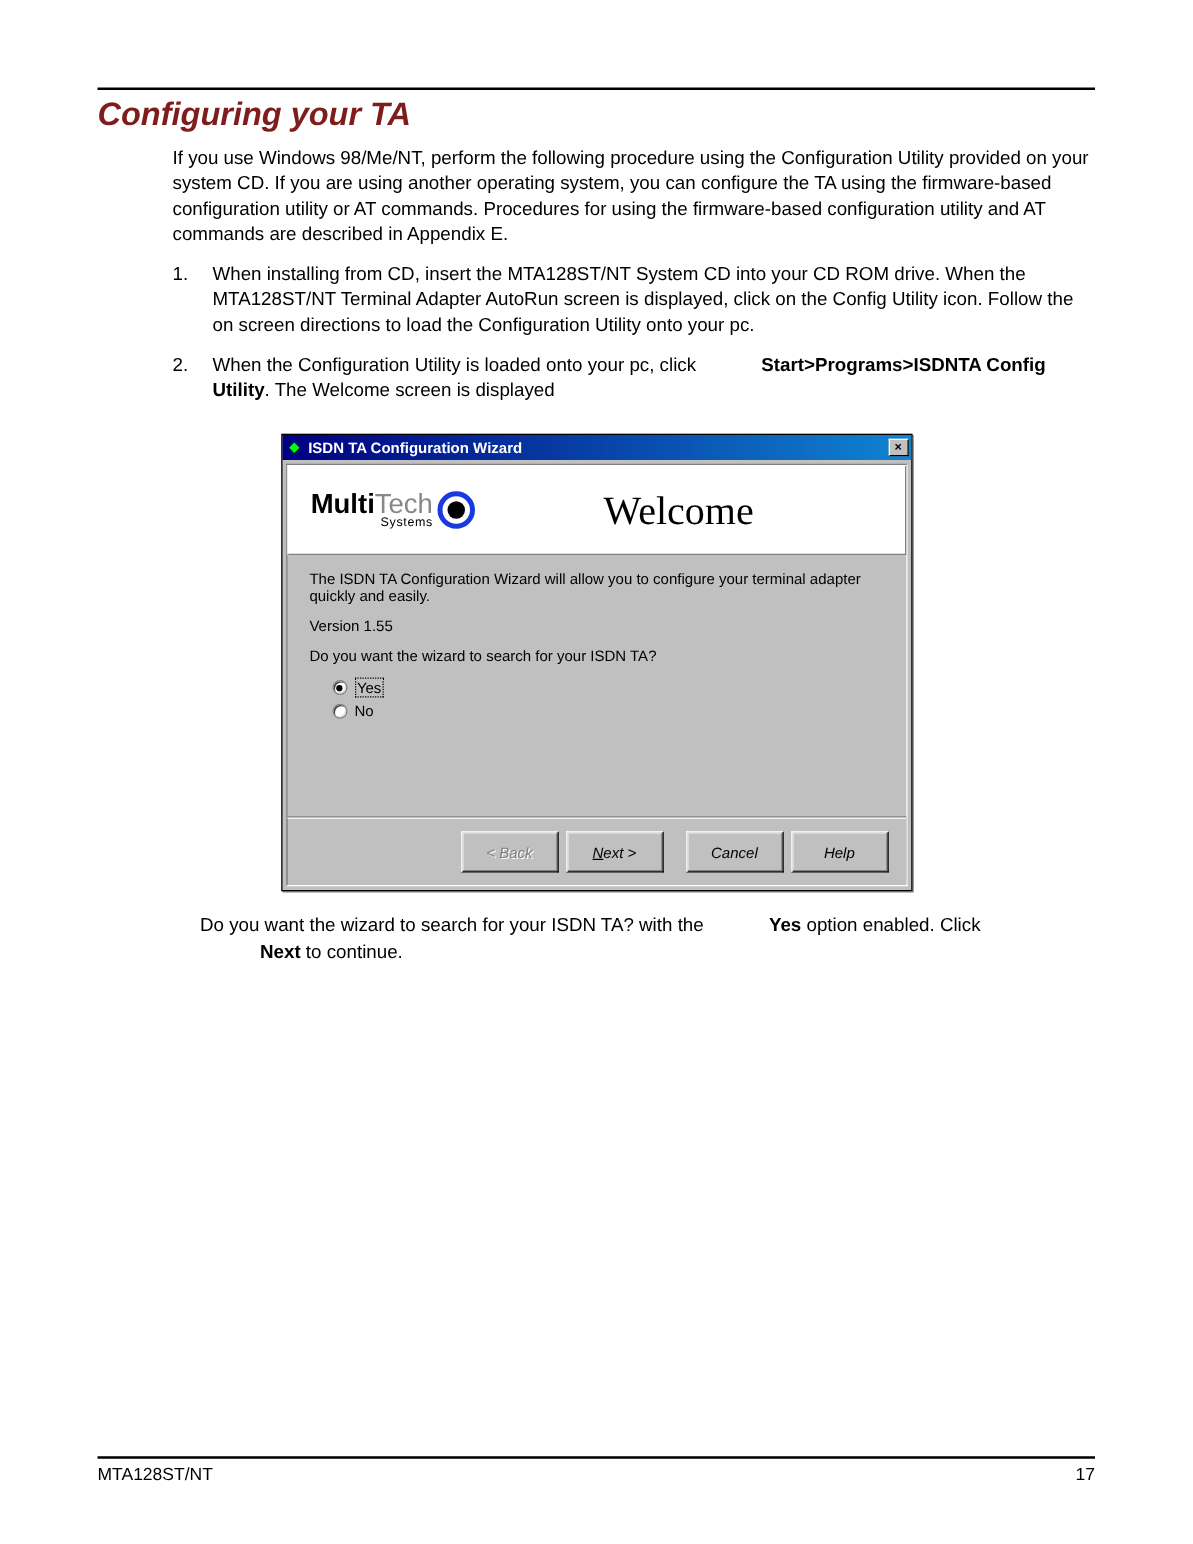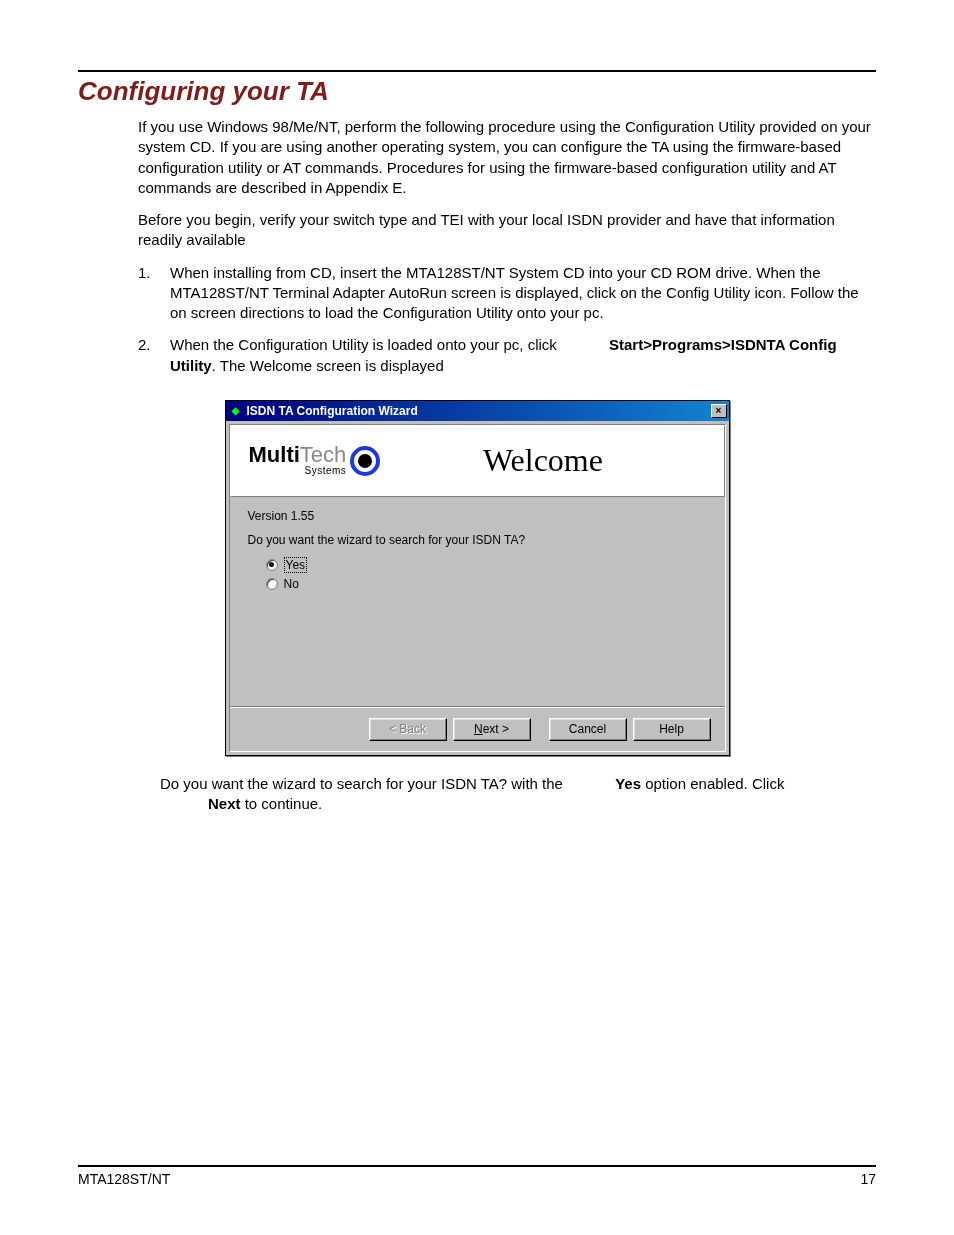--- a/index.html
+++ b/index.html
@@ -164,28 +164,29 @@
   .radio-label.focused { border:1px dotted #000; padding:0 1px; }
   .button-row {
     border-top: 1px solid #fff;
     box-shadow: 0 -1px 0 #808080;
     padding: 10px 14px;
     display:flex;
     justify-content:flex-end;
     gap:6px;
   }
   .win-btn {
-    width: 78px; height: 23px;
+    width: 78px; height: 33px;
     background:#c0c0c0;
     border:1px solid #fff;
     border-right-color:#000; border-bottom-color:#000;
     box-shadow: inset -1px -1px 0 #808080, inset 1px 1px 0 #dfdfdf;
     font-size:12px;
     display:inline-flex; align-items:center; justify-content:center;
     cursor: default;
+    font-style: italic;
   }
   .win-btn.disabled { color:#808080; text-shadow: 1px 1px 0 #fff; }
   .win-btn .ul { text-decoration: underline; }
   .after-wizard {
     margin-left: 82px;
     margin-right: 20px;
     font-size:15px;
     line-height:1.35;
   }
   .footer {
@@ -198,21 +199,20 @@
 </head>
 <body>
 
 <div class="page">
   <div class="hr-top"></div>
 
   <h1 class="section-title">Configuring your TA</h1>
 
   <div class="body-text">
     <p>If you use Windows 98/Me/NT, perform the following procedure using the Configuration Utility provided on your system CD. If you are using another operating system, you can configure the TA using the firmware-based configuration utility or AT commands.  Procedures for using the firmware-based configuration utility and AT commands are described in Appendix E.</p>
-    <p>Before you begin, verify your switch type and TEI with your local ISDN provider and have that information readily available</p>
   </div>
 
   <ol class="steps">
     <li>
       <span class="num">1.</span>
       <span>When installing from CD, insert the MTA128ST/NT System CD into your CD ROM drive. When the MTA128ST/NT Terminal Adapter AutoRun screen is displayed, click on the Config Utility icon. Follow the on screen directions to load the Configuration Utility onto your pc.</span>
     </li>
     <li>
       <span class="num">2.</span>
       <span>When the Configuration Utility is loaded onto your pc, click </span><span class="bold">Start&gt;Programs&gt;ISDNTA Config Utility</span><span>. The Welcome screen is displayed</span>
@@ -232,20 +232,21 @@
             <div class="logo-block">
               <div>
                 <div class="logo-text"><span>Multi</span><span class="thin">Tech</span></div>
                 <div class="logo-sub" style="text-align:right">Systems</div>
               </div>
               <span class="logo-circle"></span>
             </div>
             <div class="welcome">Welcome</div>
           </div>
           <div class="panel-body">
+            <p>The ISDN TA Configuration Wizard will allow you to configure your terminal adapter quickly and easily.</p>
             <p>Version 1.55</p>
             <p>Do you want the wizard to search for your ISDN TA?</p>
             <div class="radio-row">
               <span class="radio-dot checked"></span>
               <span class="radio-label focused">Yes</span>
             </div>
             <div class="radio-row">
               <span class="radio-dot"></span>
               <span class="radio-label">No</span>
             </div>

